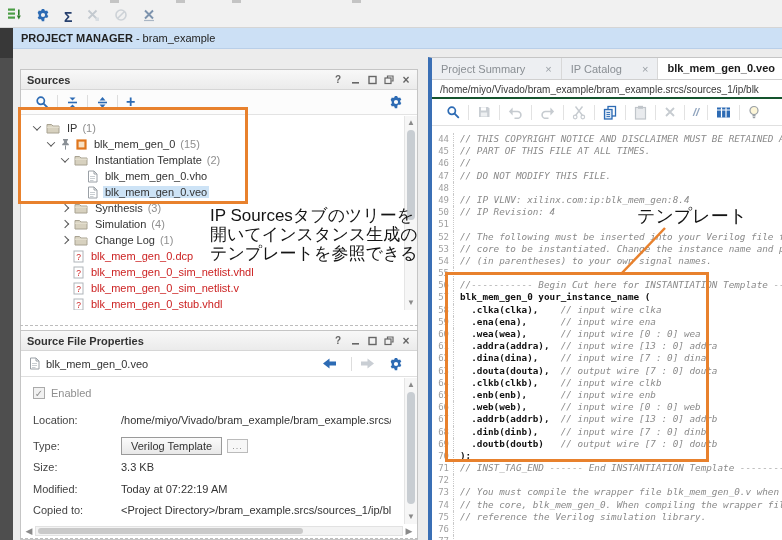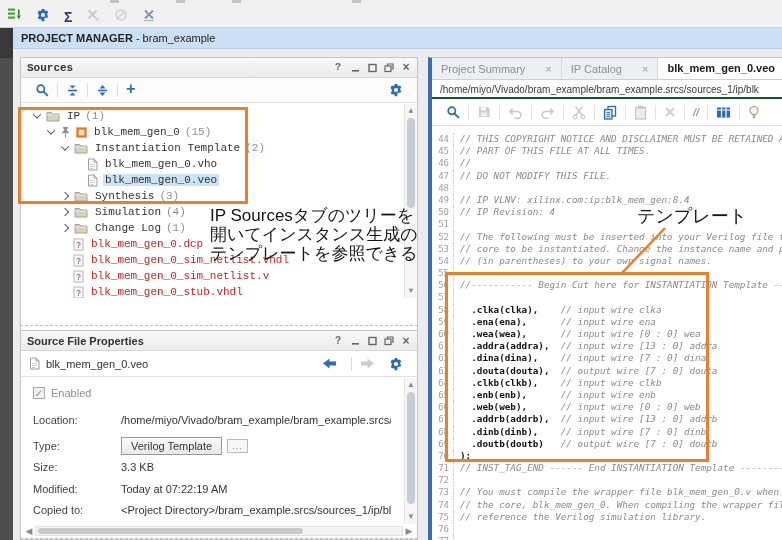--- a/index.html
+++ b/index.html
@@ -21,21 +21,21 @@
   #left-strip .tab { position:absolute; left:0; top:0; width:13px; height:30px; background:#383838; }
 
   
   .panel { background:#fff; border:1px solid #c5c5c5; }
   .phead { height:20px; background:linear-gradient(#f8f8f8,#ebebeb); border-bottom:1px solid #d6d6d6; font-size:11px; font-weight:bold; line-height:20px; padding:0 6px; display:flex; align-items:center; }
   .phead .title { flex:1; color:#333; }
   .wctl { display:flex; gap:7px; align-items:center; }
   .wctl span { display:inline-flex; align-items:center; justify-content:center; width:10px; height:12px; font-size:10px; color:#666; font-weight:bold; cursor:default; }
 
   
-  #sources-panel { left:20px; top:57px; width:398px; height:343px;font-family:Liberation Mono, monospace; }
+  #sources-panel { left:20px; top:69px; width:398px; height:343px; }
   .ptoolbar { height:25px; background:#fcfcfc; border-bottom:1px solid #e3e3e3; display:flex; align-items:center; padding:0 8px; }
   .ptoolbar .icn { margin:0 6px; display:inline-flex; }
   .ptoolbar .sep { width:1px; height:14px; background:#ddd; margin:0 2px; }
   .ptoolbar .spacer { flex:1; }
 
   #tree { position:absolute; left:1px; top:46px; width:382px; height:194px; overflow:hidden; padding-top:4px; }
   .trow { height:16px; display:flex; align-items:center; font-size:11px; white-space:nowrap; }
   .trow .chev { width:6px; height:6px; border-right:1.5px solid #555; border-bottom:1.5px solid #555; display:inline-block; margin:0 6px 0 2px; }
   .chev.down { transform:rotate(45deg) translate(-1px,-1px); }
   .chev.right { transform:rotate(-45deg); }
@@ -536,21 +536,21 @@
       <div class="cline"><span class="ln">47</span><span class="ltext"><span class="cmt">// DO NOT MODIFY THIS FILE.</span></span></div>
       <div class="cline"><span class="ln">48</span><span class="ltext"></span></div>
       <div class="cline"><span class="ln">49</span><span class="ltext"><span class="cmt">// IP VLNV: xilinx.com:ip:blk_mem_gen:8.4</span></span></div>
       <div class="cline"><span class="ln">50</span><span class="ltext"><span class="cmt">// IP Revision: 4</span></span></div>
       <div class="cline"><span class="ln">51</span><span class="ltext"></span></div>
       <div class="cline"><span class="ln">52</span><span class="ltext"><span class="cmt">// The following must be inserted into your Verilog file for this</span></span></div>
       <div class="cline"><span class="ln">53</span><span class="ltext"><span class="cmt">// core to be instantiated. Change the instance name and port connections</span></span></div>
       <div class="cline"><span class="ln">54</span><span class="ltext"><span class="cmt">// (in parentheses) to your own signal names.</span></span></div>
       <div class="cline"><span class="ln">55</span><span class="ltext"></span></div>
       <div class="cline"><span class="ln">56</span><span class="ltext"><span class="cmt">//----------- Begin Cut here for INSTANTIATION Template ---------------</span></span></div>
-      <div class="cline"><span class="ln">57</span></div>
+      <div class="cline"><span class="ln">57</span><span class="ltext"><span class="codetxt">blk_mem_gen_0 your_instance_name (</span></span></div>
       <div class="cline"><span class="ln">58</span><span class="ltext"><span class="codetxt">  .clka(clka),    </span><span class="cmt">// input wire clka</span></span></div>
       <div class="cline"><span class="ln">59</span><span class="ltext"><span class="codetxt">  .ena(ena),      </span><span class="cmt">// input wire ena</span></span></div>
       <div class="cline"><span class="ln">60</span><span class="ltext"><span class="codetxt">  .wea(wea),      </span><span class="cmt">// input wire [0 : 0] wea</span></span></div>
       <div class="cline"><span class="ln">61</span><span class="ltext"><span class="codetxt">  .addra(addra),  </span><span class="cmt">// input wire [13 : 0] addra</span></span></div>
       <div class="cline"><span class="ln">62</span><span class="ltext"><span class="codetxt">  .dina(dina),    </span><span class="cmt">// input wire [7 : 0] dina</span></span></div>
       <div class="cline"><span class="ln">63</span><span class="ltext"><span class="codetxt">  .douta(douta),  </span><span class="cmt">// output wire [7 : 0] douta</span></span></div>
       <div class="cline"><span class="ln">64</span><span class="ltext"><span class="codetxt">  .clkb(clkb),    </span><span class="cmt">// input wire clkb</span></span></div>
       <div class="cline"><span class="ln">65</span><span class="ltext"><span class="codetxt">  .enb(enb),      </span><span class="cmt">// input wire enb</span></span></div>
       <div class="cline"><span class="ln">66</span><span class="ltext"><span class="codetxt">  .web(web),      </span><span class="cmt">// input wire [0 : 0] web</span></span></div>
       <div class="cline"><span class="ln">67</span><span class="ltext"><span class="codetxt">  .addrb(addrb),  </span><span class="cmt">// input wire [13 : 0] addrb</span></span></div>

